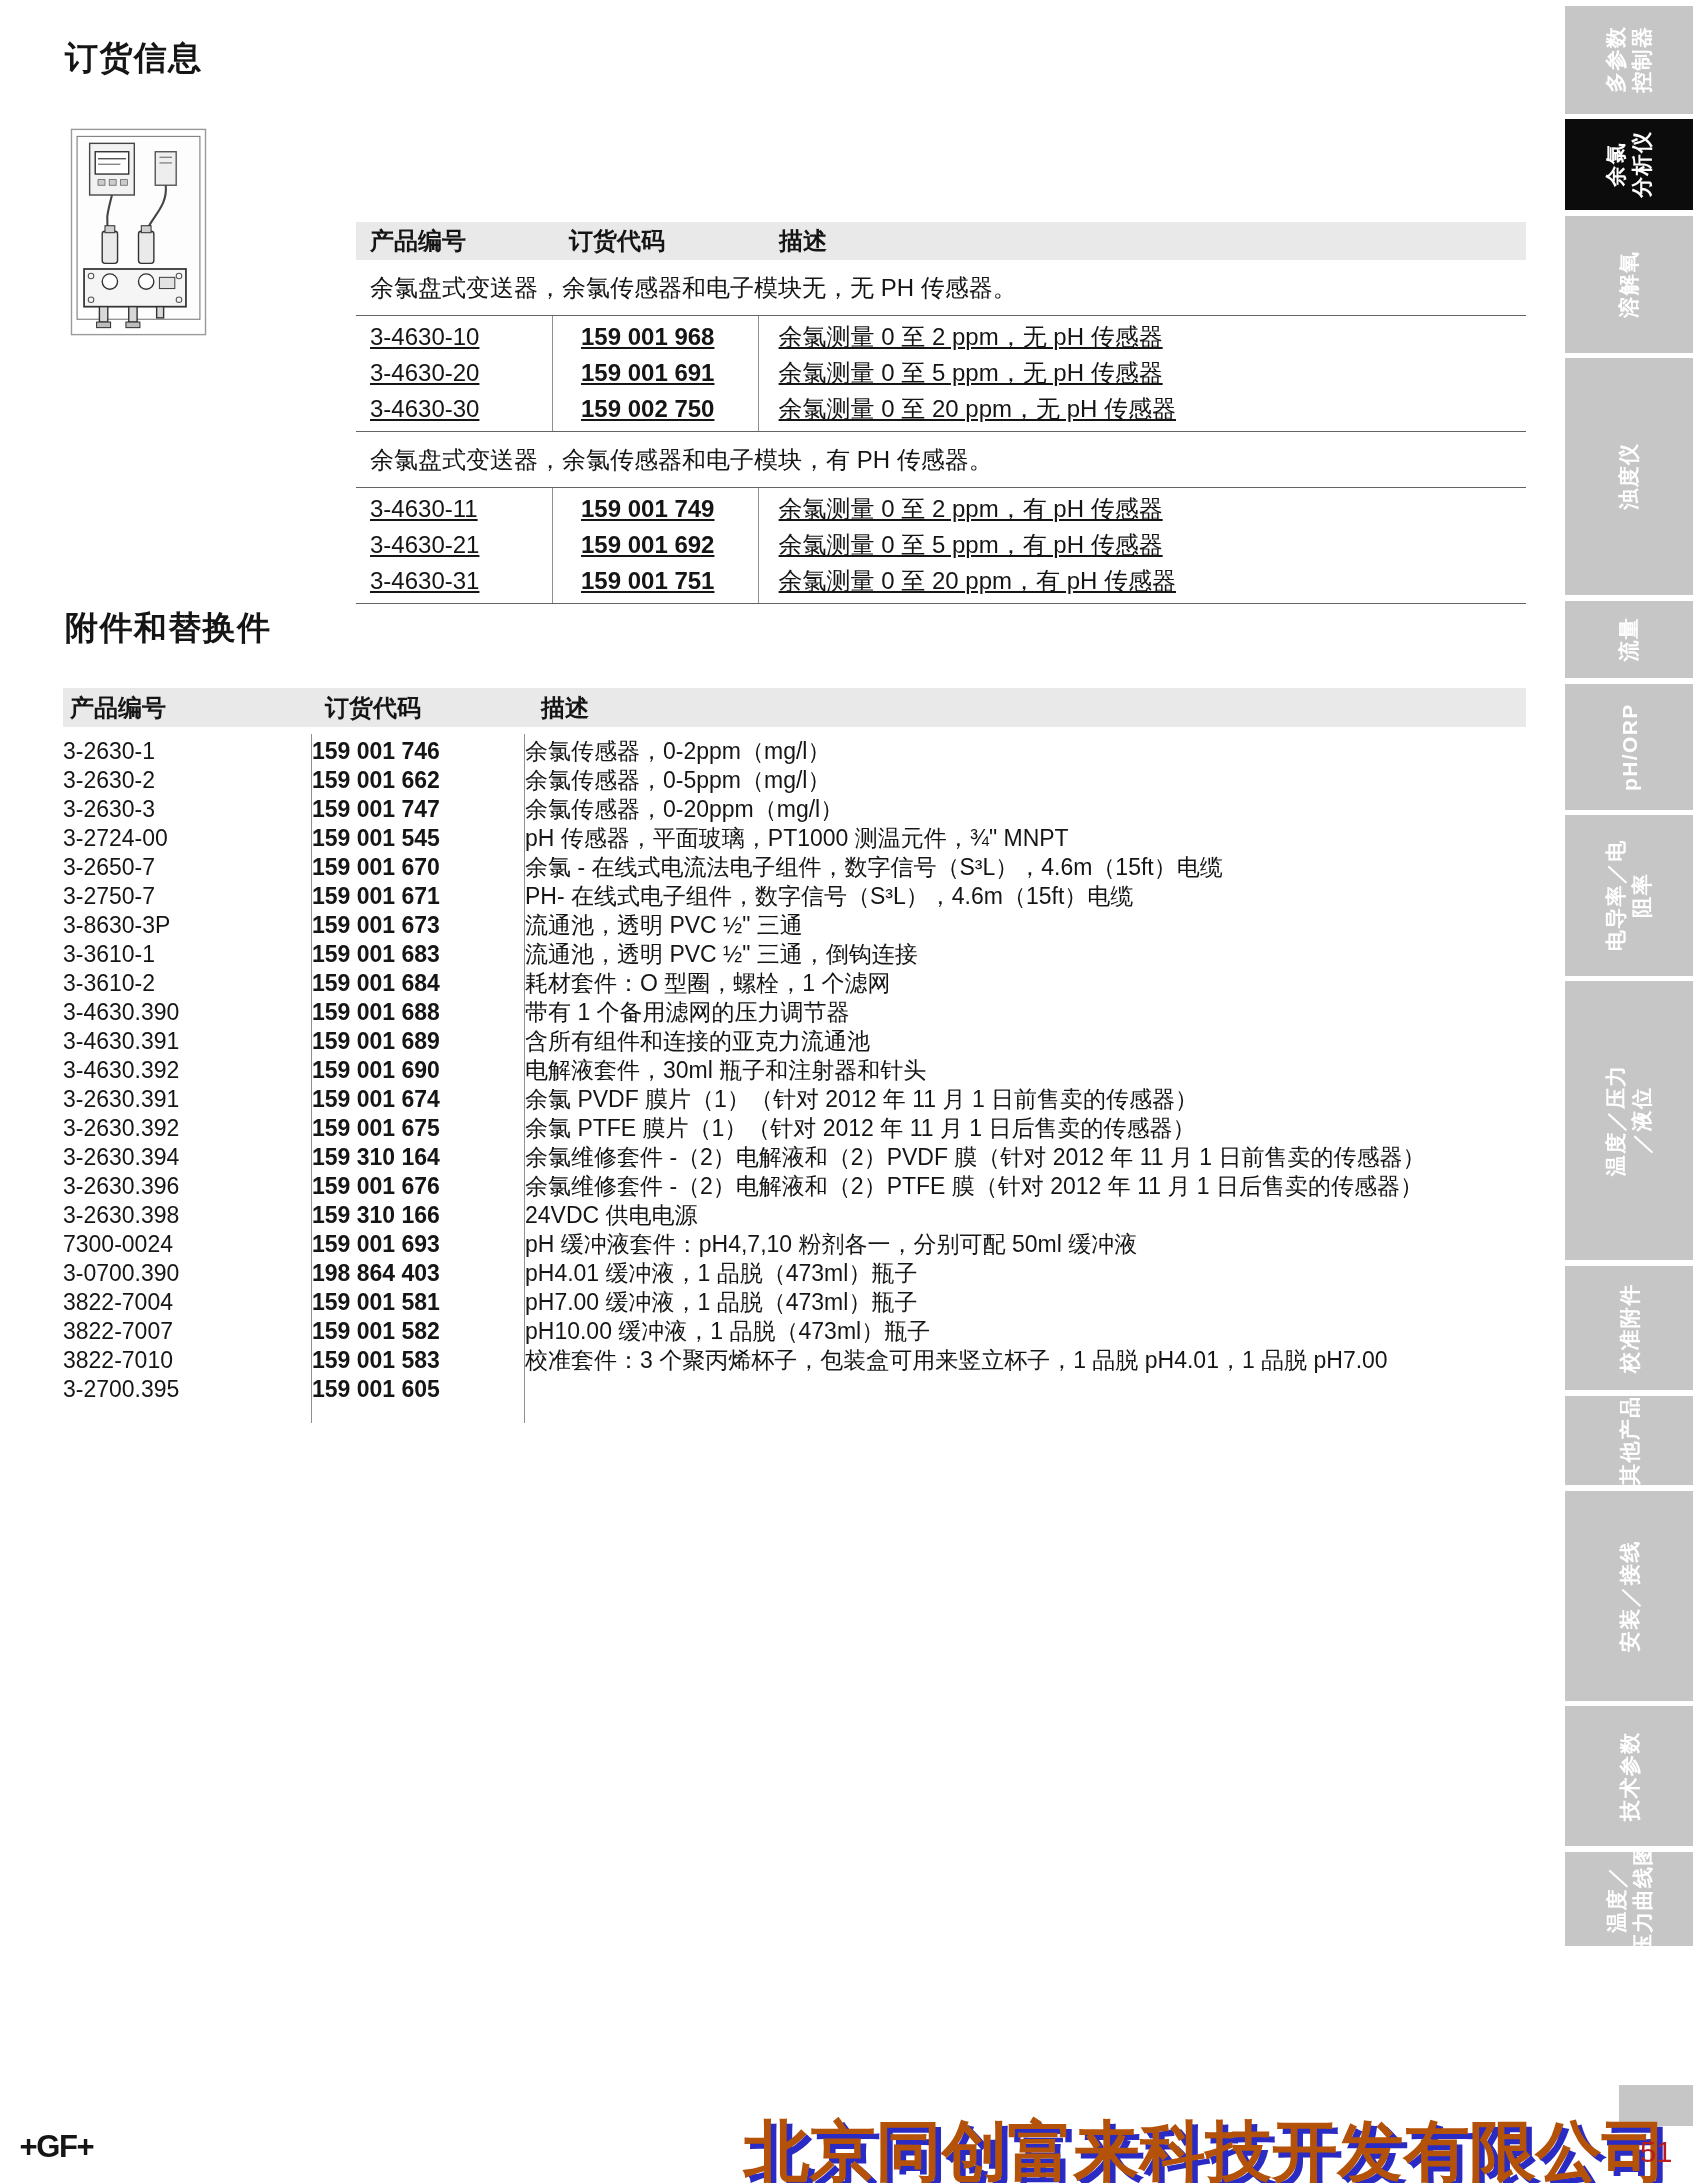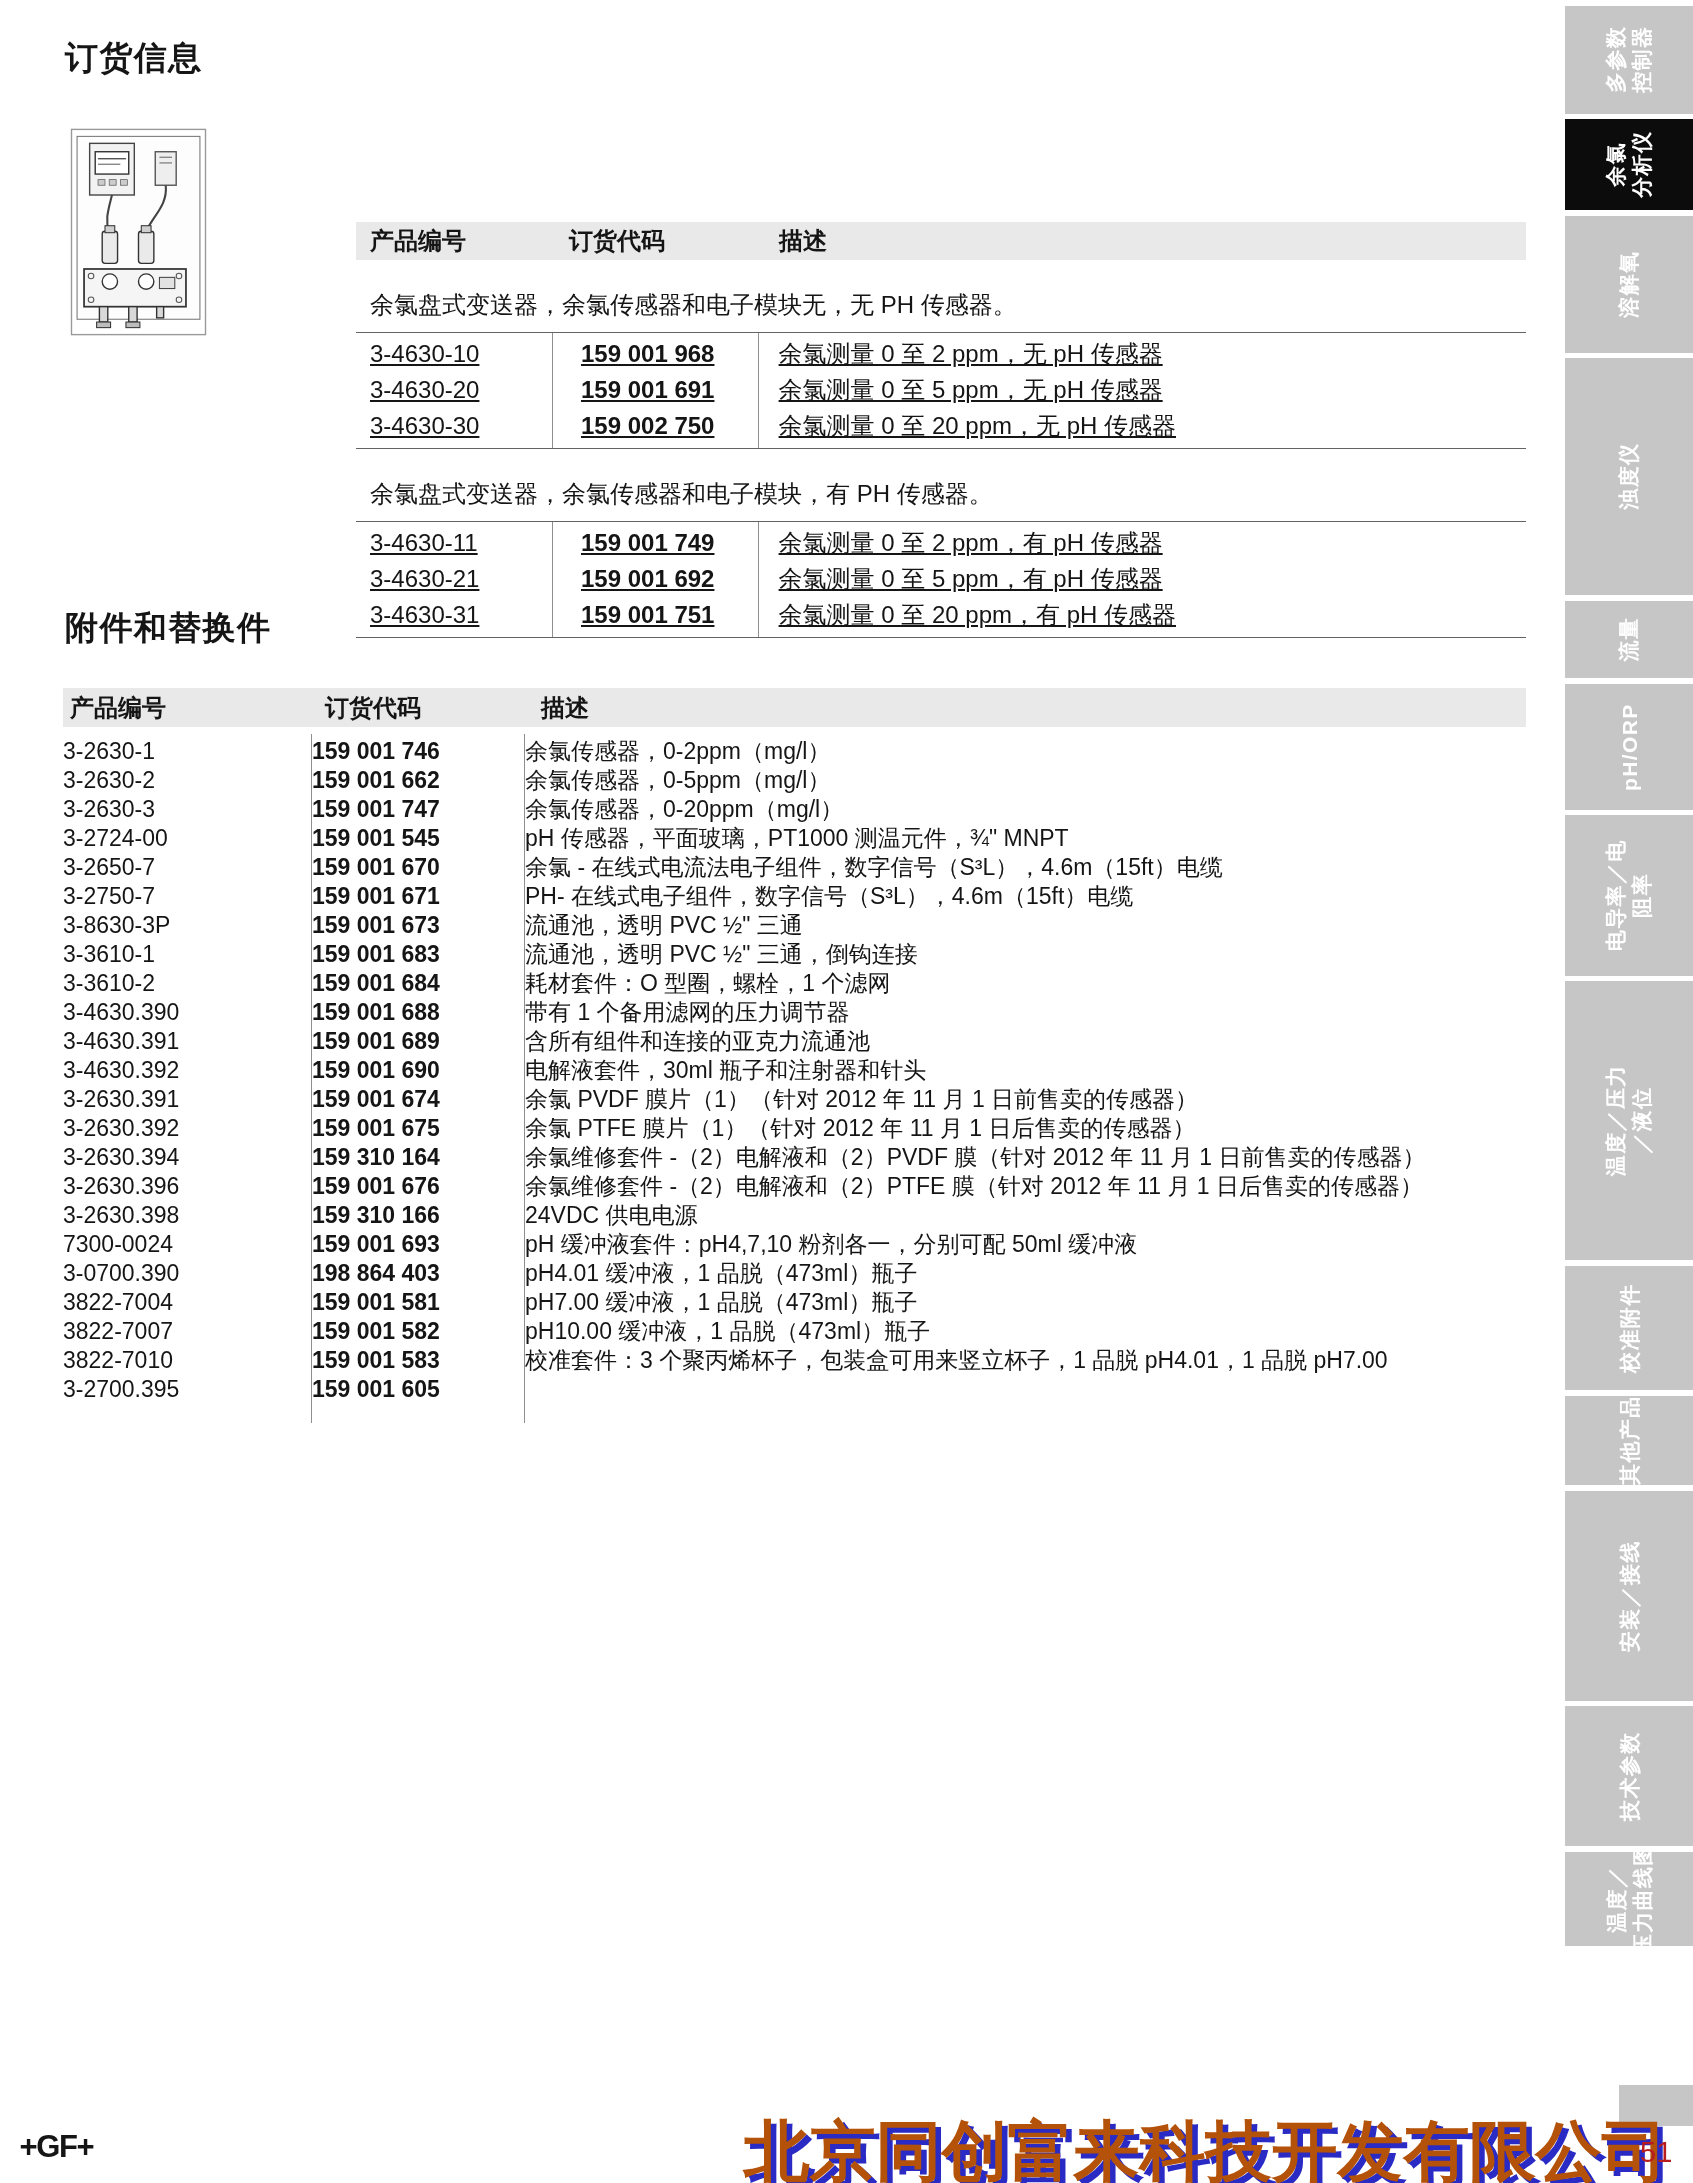--- a/index.html
+++ b/index.html
@@ -11,21 +11,21 @@
   #title1{left:65px;top:36px;}
   #title2{left:65px;top:606px;}
 
   
   .prod-img{position:absolute;left:70px;top:128px;width:137px;height:208px;}
 
   
   .tbl{position:absolute;}
   .thead{position:relative;background:#e9e9e9;}
   .thead .th{position:absolute;top:0;font-size:24px;font-weight:bold;}
-  .caption{font-size:24px;padding:12px 0 10.5px 14px;white-space:nowrap;margin-top:17px;}
+  .caption{font-size:24px;padding:12px 0 10.5px 14px;white-space:nowrap;}
   .grp{border-top:1.4px solid #636363;border-bottom:1.4px solid #636363;display:flex;}
   .grp .col{padding:3.5px 0 4.2px 0;text-decoration:underline;}
   .grp .col div, .tbody .col div{white-space:nowrap;}
 
   
   #tbl1{left:356px;top:222px;width:1170px;}
   #tbl1 .thead{height:38px;}
   #tbl1 .thead .th{line-height:38px;}
   #tbl1 .th0{left:14px;} #tbl1 .th1{left:213px;} #tbl1 .th2{left:423px;}
   #tbl1 .grp .col div{font-size:24px;line-height:36px;}

